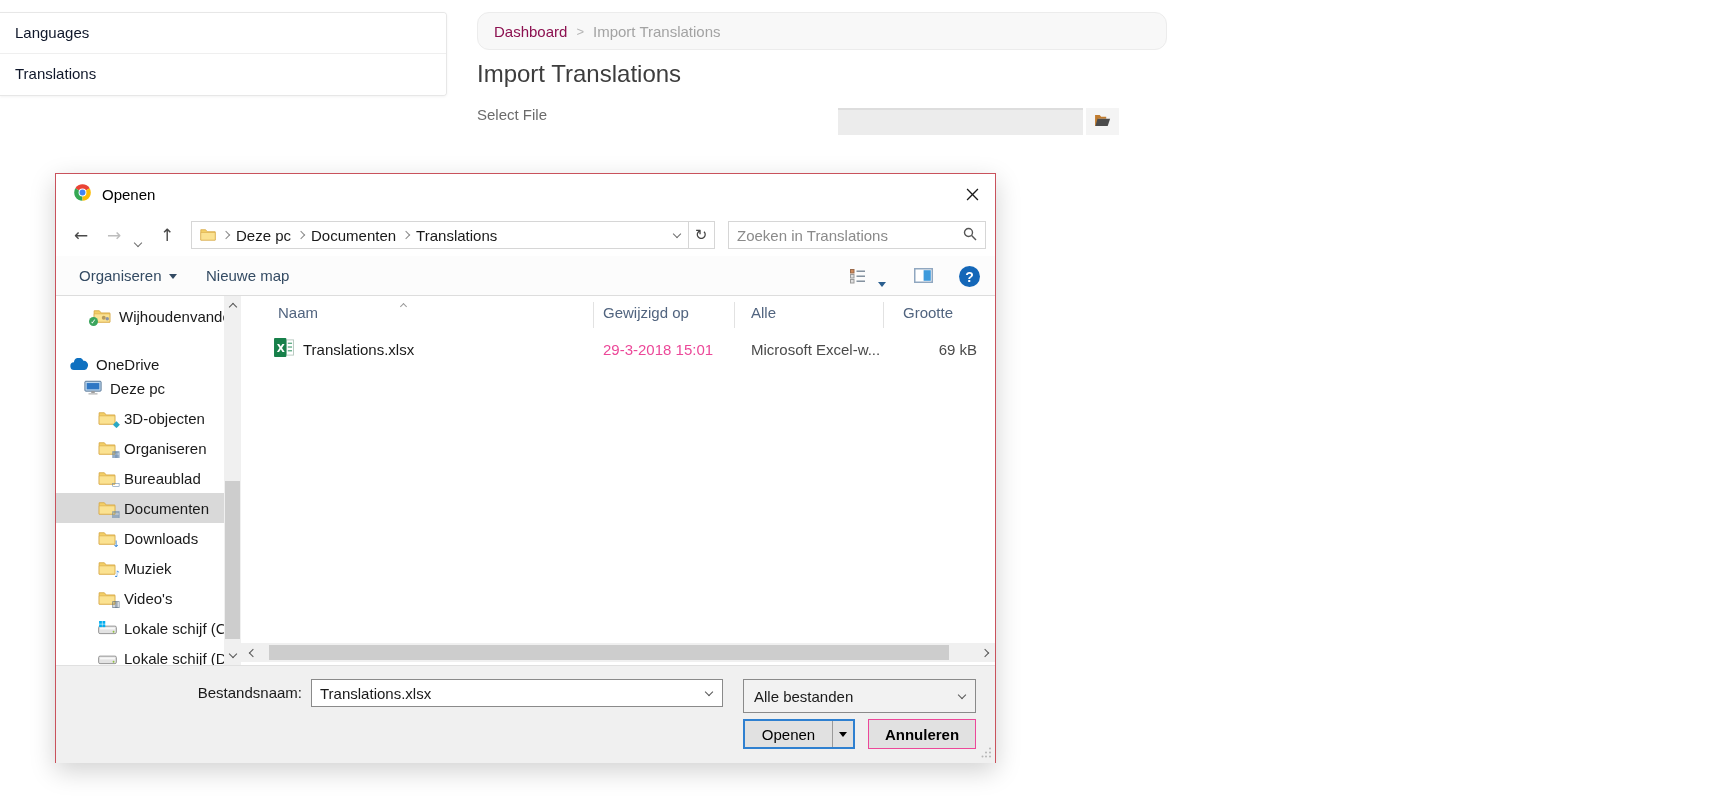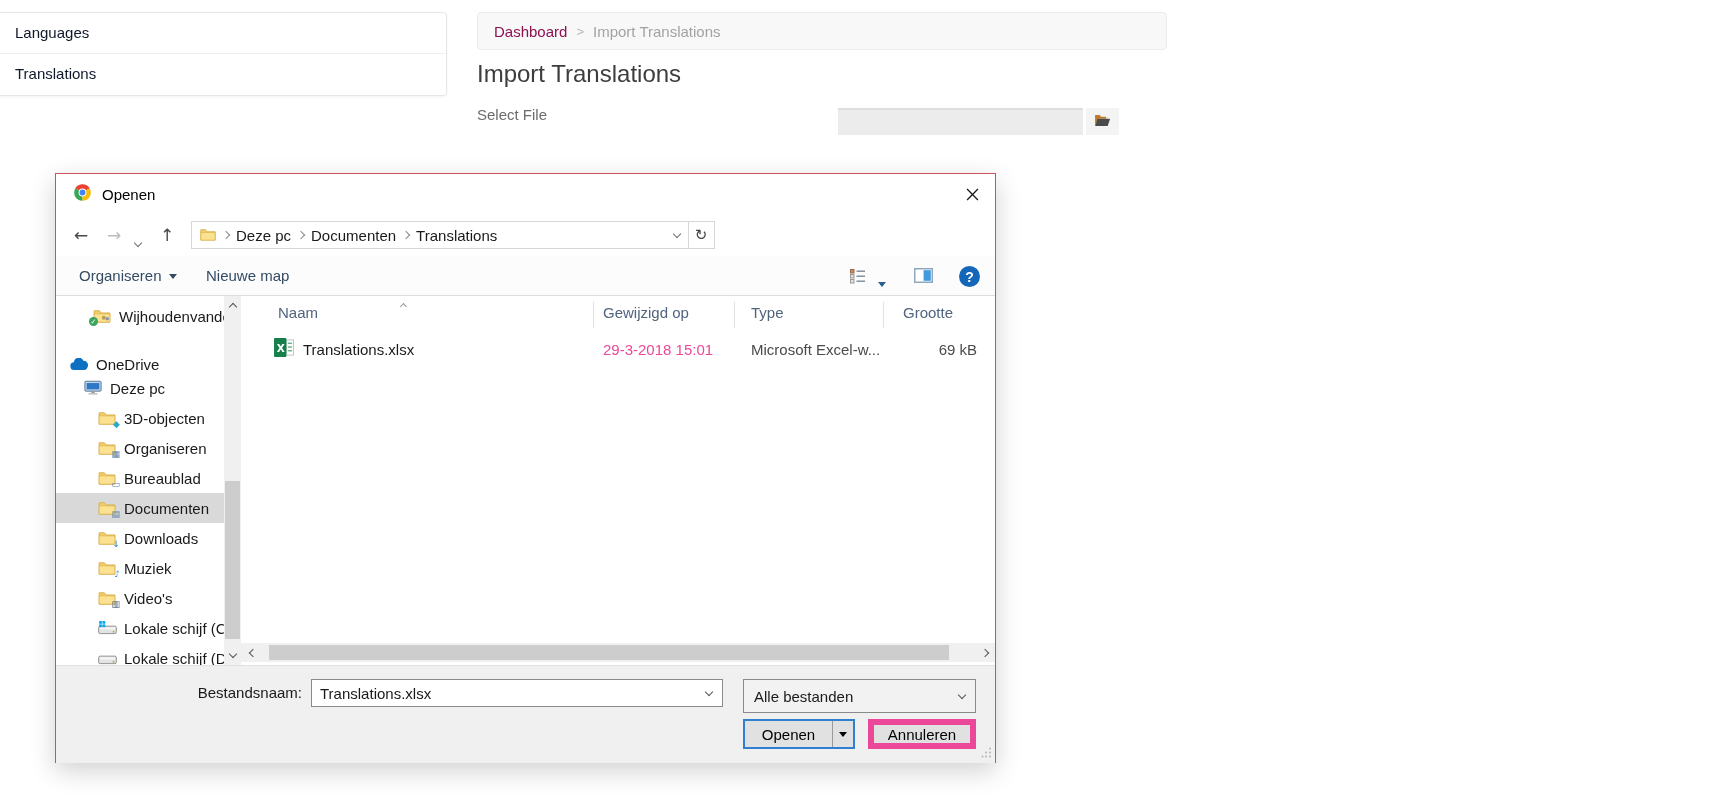--- a/index.html
+++ b/index.html
@@ -11,21 +11,21 @@
   
   .side-card { left:0; top:12px; width:447px; background:#fff; border:1px solid #e7e7e7;
                border-left:none; border-radius:0 4px 4px 0; overflow:hidden;
                box-shadow:0 1px 3px rgba(0,0,0,.05); }
   .side-item { height:41px; line-height:40px; padding-left:15px; font-size:15px; color:#0f172a;
                border-bottom:1px solid #efefef; background:#fff; cursor:pointer; }
   .side-item:last-child { border-bottom:none; }
   .side-item.active { background:#8C1150; color:#fff; border-bottom:none; }
 
   .crumbbar { left:477px; top:12px; width:690px; height:38px; background:#f8f8f8;
-              border:1px solid #ececec; border-radius:4px; display:flex; align-items:center;
+              border:1px solid #ececec; border-radius:12px; display:flex; align-items:center;
               padding:0 16px; gap:9px; font-size:15px; }
   .crumb-home { color:#8C1150; cursor:pointer; }
   .crumb-sep { color:#b5b5b5; font-size:13px; }
   .crumb-cur { color:#a3a3a3; }
 
   .page-title { left:477px; top:60px; font-size:24px; font-weight:500; color:#3d3d3d; }
   .fld-label { left:477px; top:106px; font-size:15px; color:#6b6b6b; }
   .file-input { left:838px; top:108px; width:245px; height:27px; background:#ececec;
                 border-top:2px solid #dddddd; cursor:pointer; }
   .file-btn { left:1086px; top:108px; width:33px; height:27px; background:#f4f4f4;
@@ -99,22 +99,22 @@
   .ftype-combo { left:687px; top:13px; width:233px; height:28px; background:#f2f2f2;
                  border:1px solid #8a8a8a; display:flex; align-items:center; padding:16px 10px;
                  font-size:15px; cursor:pointer; }
   .btn-open { left:687px; top:53px; width:112px; height:30px; background:#e1e1e1;
               border:2px solid #2F80D0; display:flex; align-items:stretch; cursor:pointer; }
   .btn-open-main { flex:1; display:flex; align-items:center; justify-content:center;
                    font-size:15px; color:#000; }
   .btn-open-arrow { width:21px; border-left:1px solid #9a9a9a; display:flex; align-items:center;
                     justify-content:center; }
   .btn-cancel { left:812px; top:53px; width:108px; height:30px; background:#e1e1e1;
-                border:6px solid #ec4899; display:flex; align-items:center; justify-content:center;
-                font-size:15px; color:#000; cursor:pointer; }
+                border:1px solid #ec4899; display:flex; align-items:center; justify-content:center;
+                font-size:15px; color:#000; cursor:pointer;font-weight:bold; }
 
   
   .chev { display:inline-block; width:6px; height:6px; border-right:1.5px solid currentColor;
           border-bottom:1.5px solid currentColor; }
   .chev.down { transform:rotate(45deg); margin-top:-3px; }
   .chev.up { transform:rotate(-135deg); margin-top:3px; }
   .chev.left { transform:rotate(135deg); }
   .chev.right { transform:rotate(-45deg); }
   .caret-down { display:inline-block; width:0; height:0; border-left:4px solid transparent;
                 border-right:4px solid transparent; border-top:5px solid currentColor; }
@@ -185,20 +185,29 @@
         <span class="chev right" style="color:#8a8a8a"></span>
         <span class="addr-crumb">Deze pc</span>
         <span class="chev right" style="color:#8a8a8a"></span>
         <span class="addr-crumb">Documenten</span>
         <span class="chev right" style="color:#8a8a8a"></span>
         <span class="addr-crumb">Translations</span>
         <span style="margin-left:auto;color:#6e6e6e" class="chev down"></span>
       </div>
       <div class="abs refreshbox">↻</div>
 
+      <div class="abs searchbox">
+        <input type="text" placeholder="Zoeken in Translations" style="">
+        <span>
+          <svg width="14" height="14" viewBox="0 0 14 14" fill="none" stroke="#555" stroke-width="1.4">
+            <circle cx="5.5" cy="5.5" r="4"></circle>
+              <line x1="8.6" y1="8.6" x2="13" y2="13"></line>
+          </svg>
+        </span>
+      </div>
     </div>
 
     <div class="abs toolbar">
       <div class="abs tool-label" style="left:23px">
         <span>Organiseren</span>
         <span class="caret-down" style="color:#344B63"></span>
       </div>
       <div class="abs tool-label" style="left:150px">
         <span>Nieuwe map</span>
       </div>
@@ -363,21 +372,21 @@
           <div class="abs sb-arrow" style="left:0;bottom:3px;width:17px;height:14px">
               <span class="chev down"></span>
             </div>
         </div>
       </div>
 
       <div class="abs flist">
         <div class="abs" style="left:160px;top:-1px;color:#9a9a9a"><span class="chev up" style="width:5px;height:5px"></span></div>
         <div class="fhead" style="left:37px">Naam</div>
         <div class="fhead" style="left:362px">Gewijzigd op</div>
-        <div class="fhead" style="left:510px">Type</div>
+        <div class="fhead" style="left:510px">Alle</div>
         <div class="fhead" style="left:662px">Grootte</div>
         <div class="colsep" style="left:352px"></div>
         <div class="colsep" style="left:493px"></div>
         <div class="colsep" style="left:642px"></div>
 
         <div class="abs" style="left:33px;top:42px">
           <svg width="20" height="19" viewBox="0 0 21 20">
             <rect x="13" y="2" width="7.5" height="16" fill="#fff" stroke="#b7c9bf"></rect>
             <g stroke="#1f8a54" stroke-width="1">
               <line x1="14.5" y1="5.5" x2="19" y2="5.5"></line>

